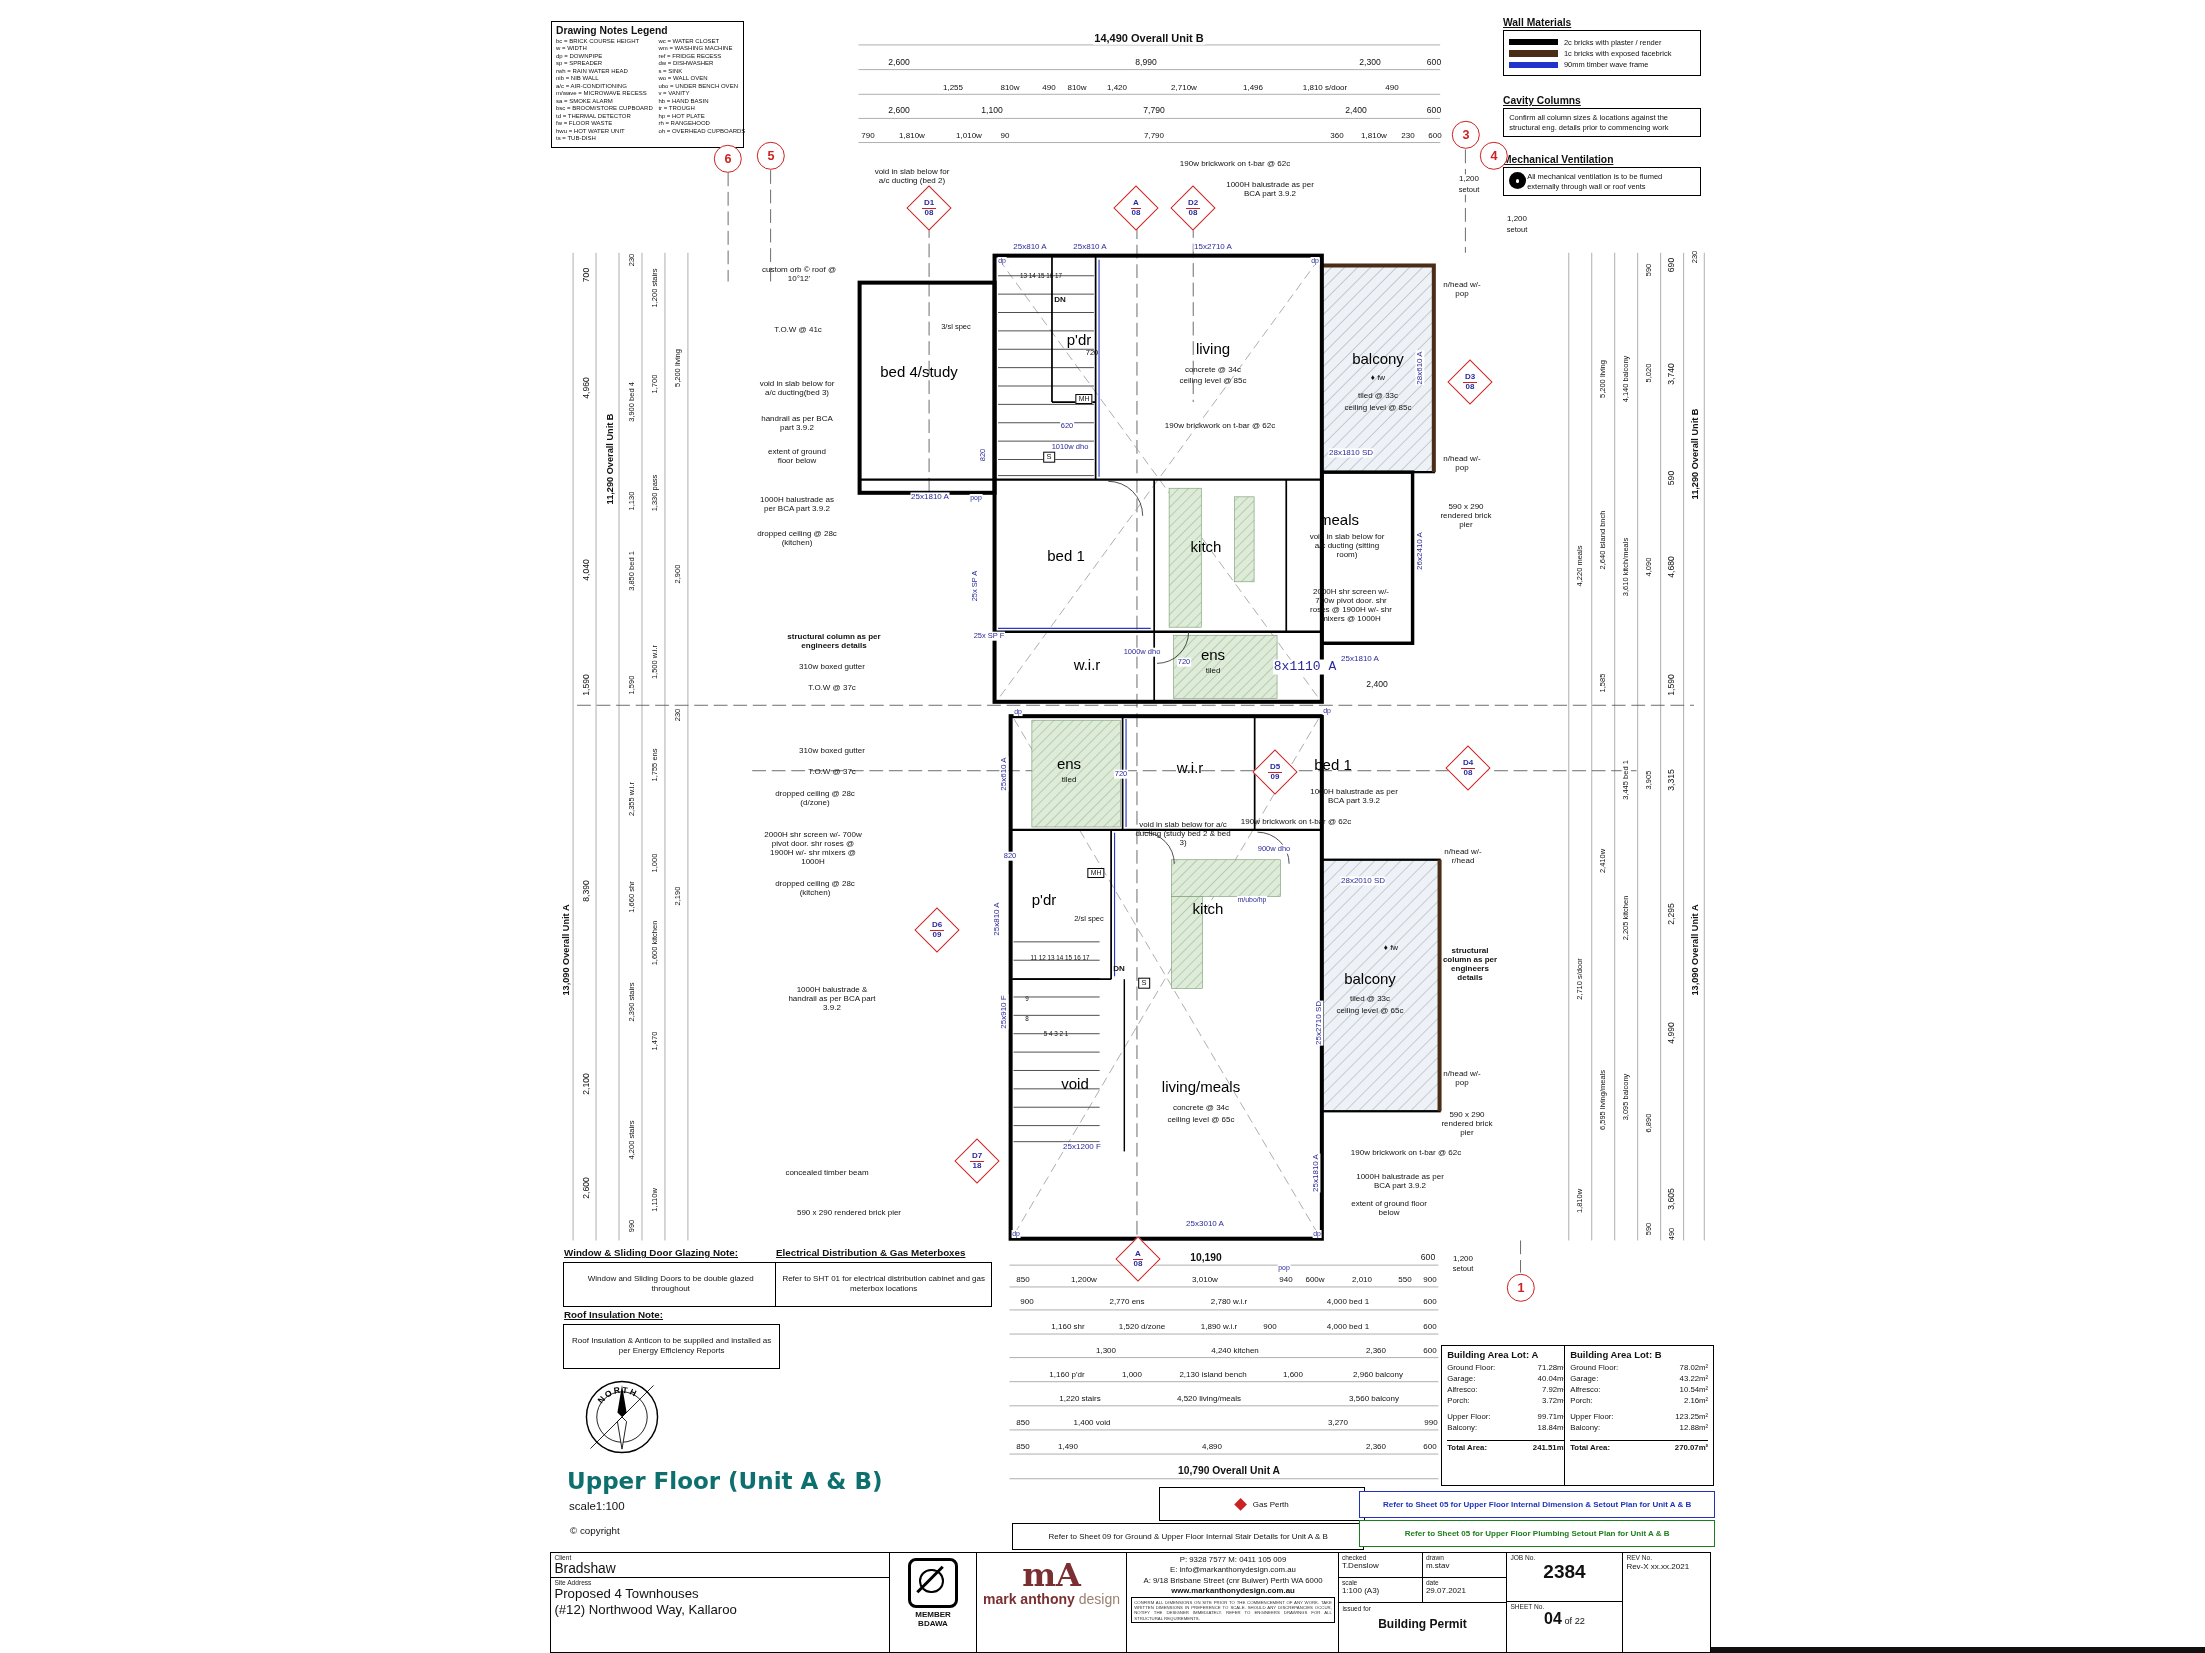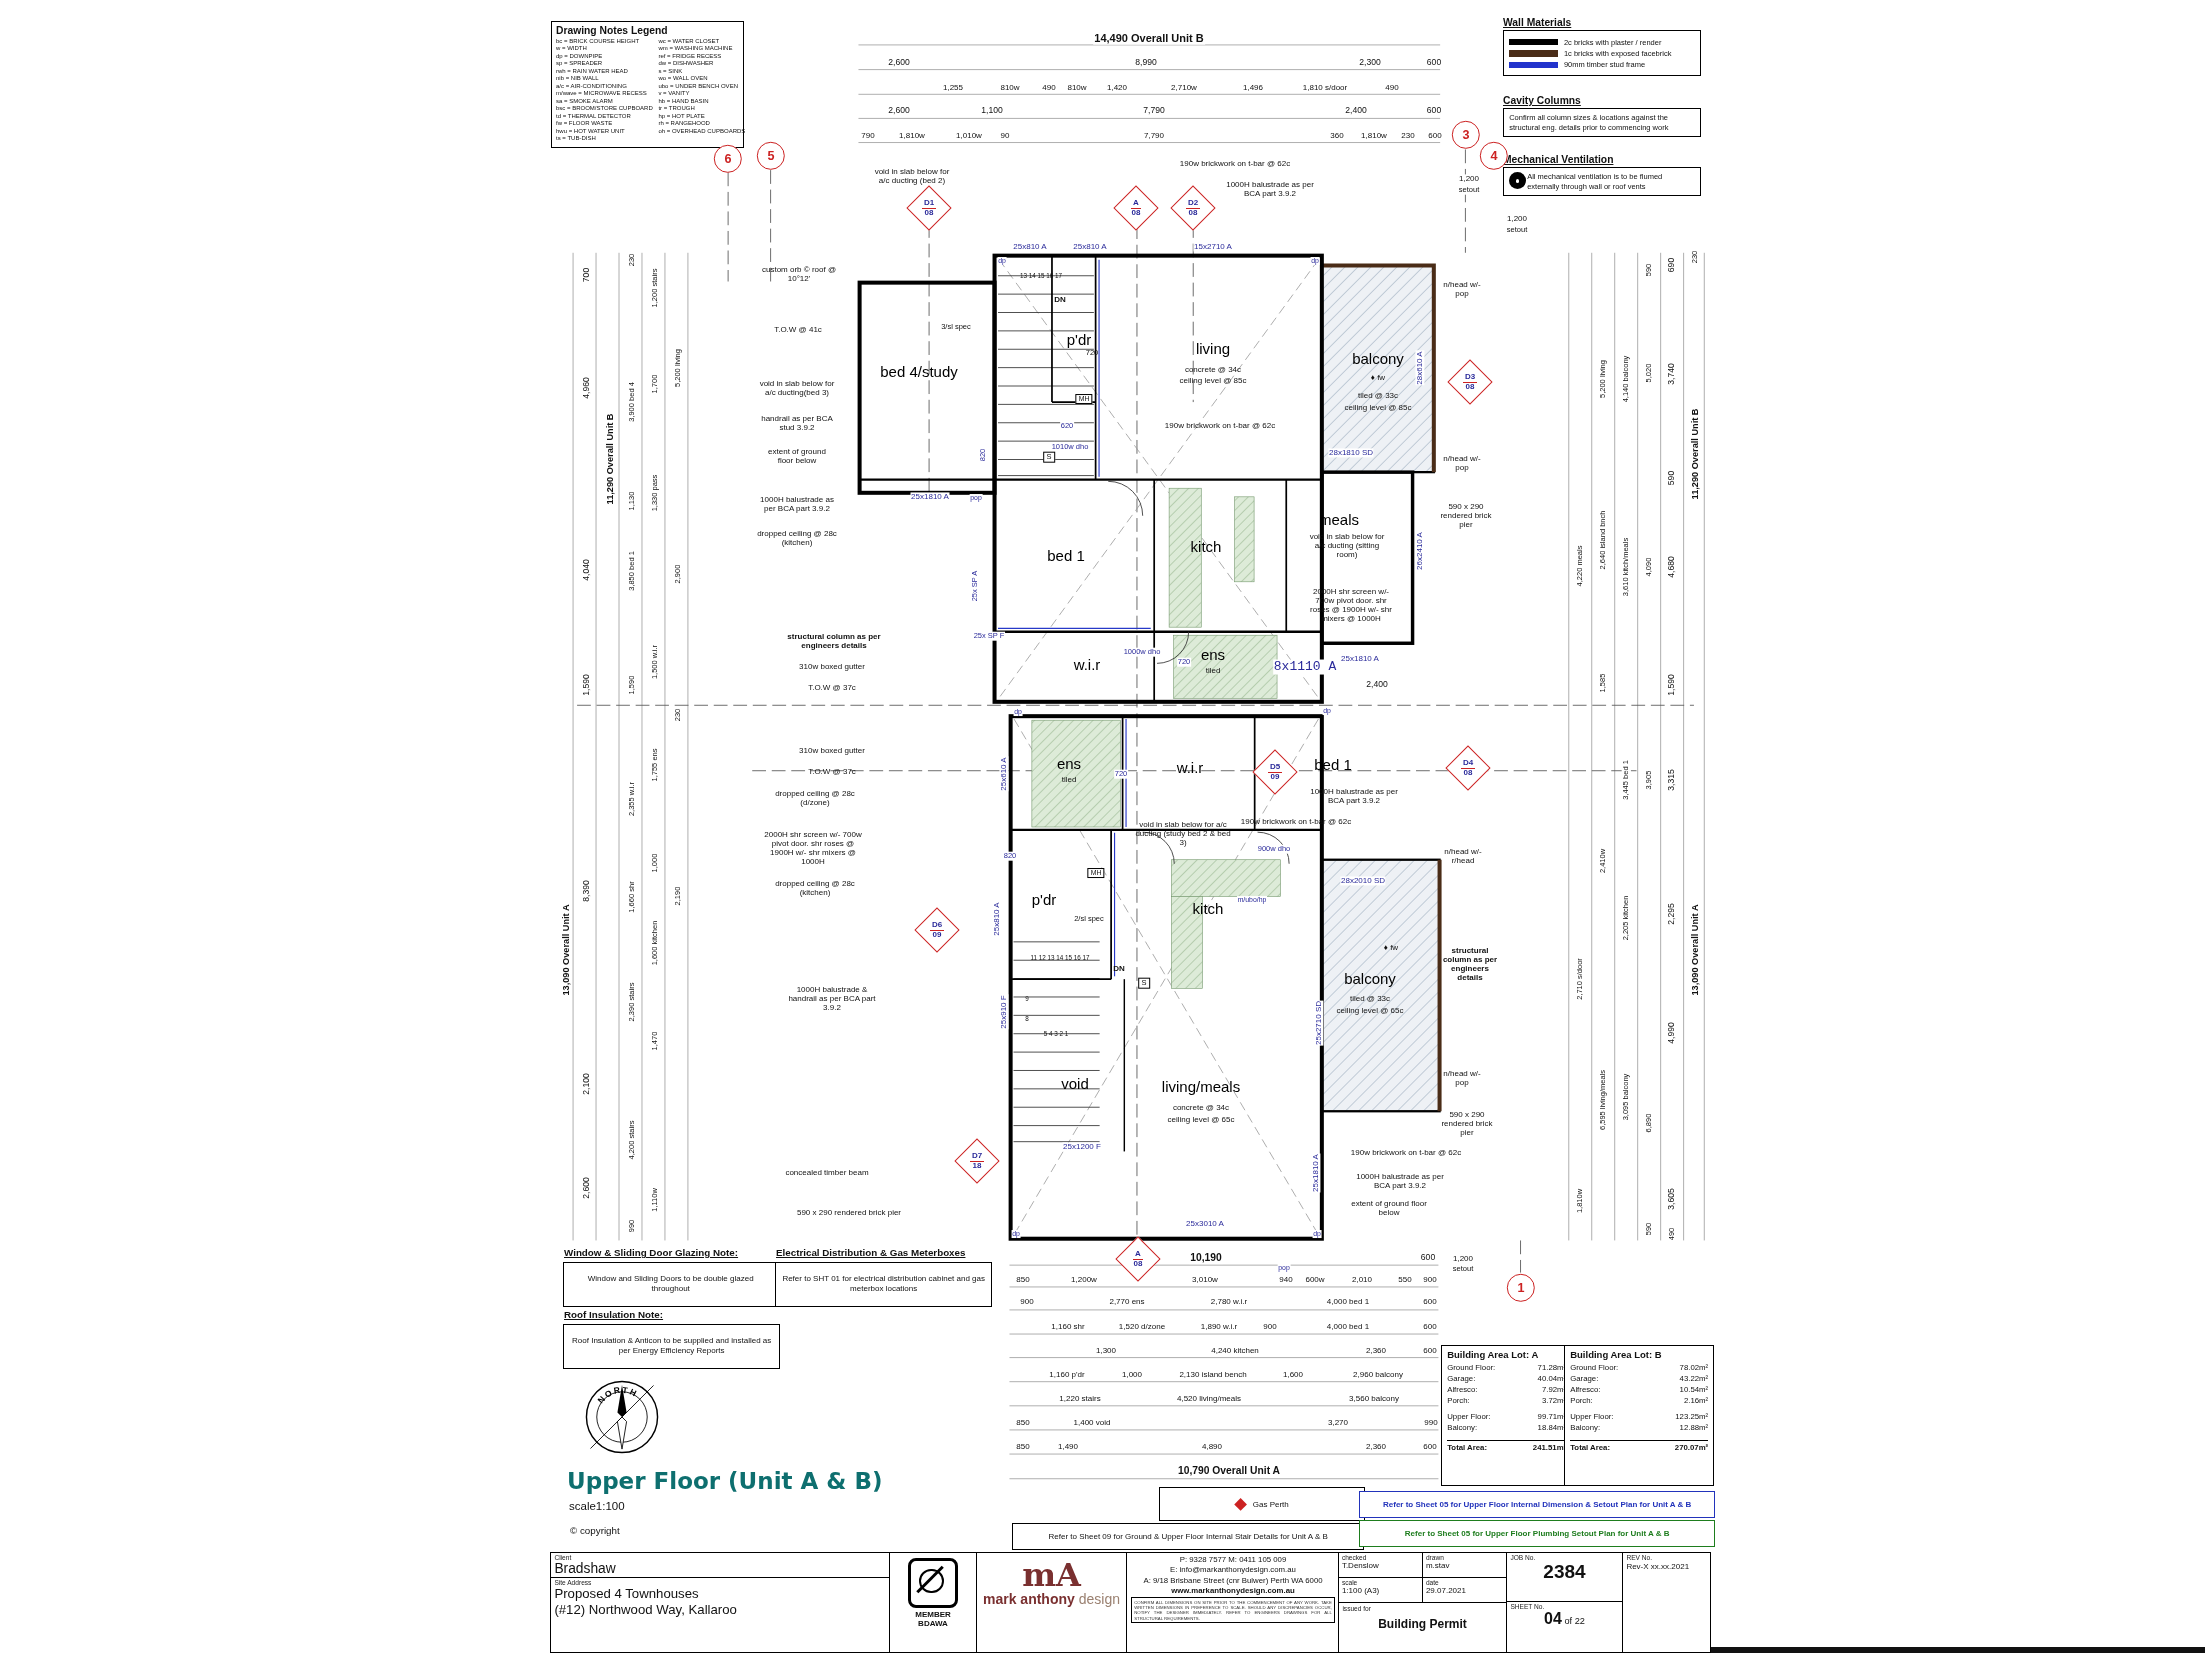--- a/index.html
+++ b/index.html
@@ -382,21 +382,21 @@
       <div class="plabel sub" style="left: 1391px; top: 948px; font-size: 8px; transform: translate(-50%, -50%);">♦ fw</div>
       <div class="plabel sub" style="left: 1370px; top: 999px; transform: translate(-50%, -50%);">tiled @ 33c</div>
       <div class="plabel sub" style="left: 1370px; top: 1011px; transform: translate(-50%, -50%);">ceiling level @ 65c</div>
       <div class="plabel sub" style="left: 1092px; top: 353px; font-size: 7.5px; transform: translate(-50%, -50%);">720</div>
       <div class="plabel ann" style="left: 912px; top: 177px; width: 86px; white-space: normal; transform: translate(-50%, -50%);">void in slab below for a/c ducting (bed 2)</div>
       <div class="plabel ann" style="left: 1270px; top: 190px; width: 98px; white-space: normal; transform: translate(-50%, -50%);">1000H balustrade as per BCA part 3.9.2</div>
       <div class="plabel ann" style="left: 1235px; top: 164px; transform: translate(-50%, -50%);">190w brickwork on t-bar @ 62c</div>
       <div class="plabel ann" style="left: 799px; top: 275px; width: 75px; white-space: normal; transform: translate(-50%, -50%);">custom orb © roof @ 10°12'</div>
       <div class="plabel ann" style="left: 798px; top: 330px; transform: translate(-50%, -50%);">T.O.W @ 41c</div>
       <div class="plabel ann" style="left: 797px; top: 389px; width: 80px; white-space: normal; transform: translate(-50%, -50%);">void in slab below for a/c ducting(bed 3)</div>
-      <div class="plabel ann" style="left: 797px; top: 424px; width: 75px; white-space: normal; transform: translate(-50%, -50%);">handrail as per BCA stud 3.9.2</div>
+      <div class="plabel ann" style="left: 797px; top: 424px; width: 75px; white-space: normal; transform: translate(-50%, -50%);">handrail as per BCA part 3.9.2</div>
       <div class="plabel ann" style="left: 797px; top: 457px; width: 75px; white-space: normal; transform: translate(-50%, -50%);">extent of ground floor below</div>
       <div class="plabel ann" style="left: 797px; top: 505px; width: 83px; white-space: normal; transform: translate(-50%, -50%);">1000H balustrade as per BCA part 3.9.2</div>
       <div class="plabel ann" style="left: 797px; top: 539px; width: 80px; white-space: normal; transform: translate(-50%, -50%);">dropped ceiling @ 28c (kitchen)</div>
       <div class="plabel ann" style="left: 834px; top: 642px; width: 98px; white-space: normal; font-weight: bold; transform: translate(-50%, -50%);">structural column as per engineers details</div>
       <div class="plabel ann" style="left: 832px; top: 667px; transform: translate(-50%, -50%);">310w boxed gutter</div>
       <div class="plabel ann" style="left: 832px; top: 688px; transform: translate(-50%, -50%);">T.O.W @ 37c</div>
       <div class="plabel ann" style="left: 832px; top: 751px; transform: translate(-50%, -50%);">310w boxed gutter</div>
       <div class="plabel ann" style="left: 832px; top: 772px; transform: translate(-50%, -50%);">T.O.W @ 37c</div>
       <div class="plabel ann" style="left: 815px; top: 799px; width: 86px; white-space: normal; transform: translate(-50%, -50%);">dropped ceiling @ 28c (d/zone)</div>
       <div class="plabel ann" style="left: 813px; top: 849px; width: 101px; white-space: normal; transform: translate(-50%, -50%);">2000H shr screen w/- 700w pivot door. shr roses @ 1900H w/- shr mixers @ 1000H</div>
@@ -574,21 +574,21 @@
         <div class="wm-row">
           <span class="wm-swatch" style="background: rgb(0, 0, 0);"></span>
           <span class="wm-label">2c bricks with plaster / render</span>
         </div>
         <div class="wm-row">
           <span class="wm-swatch" style="background: rgb(74, 44, 23);"></span>
           <span class="wm-label">1c bricks with exposed facebrick</span>
         </div>
         <div class="wm-row">
           <span class="wm-swatch" style="background: rgb(34, 51, 204);"></span>
-          <span class="wm-label">90mm timber stud frame</span>
+          <span class="wm-label">90mm timber wave frame</span>
         </div>
       </div>
   </div>
 
   <div id="cavity">
     <div class="wm-title">Cavity Columns</div>
     <div class="topbox">Confirm all column sizes &amp; locations against the structural eng. details prior to commencing work</div>
   </div>
 
   <div id="mech">

